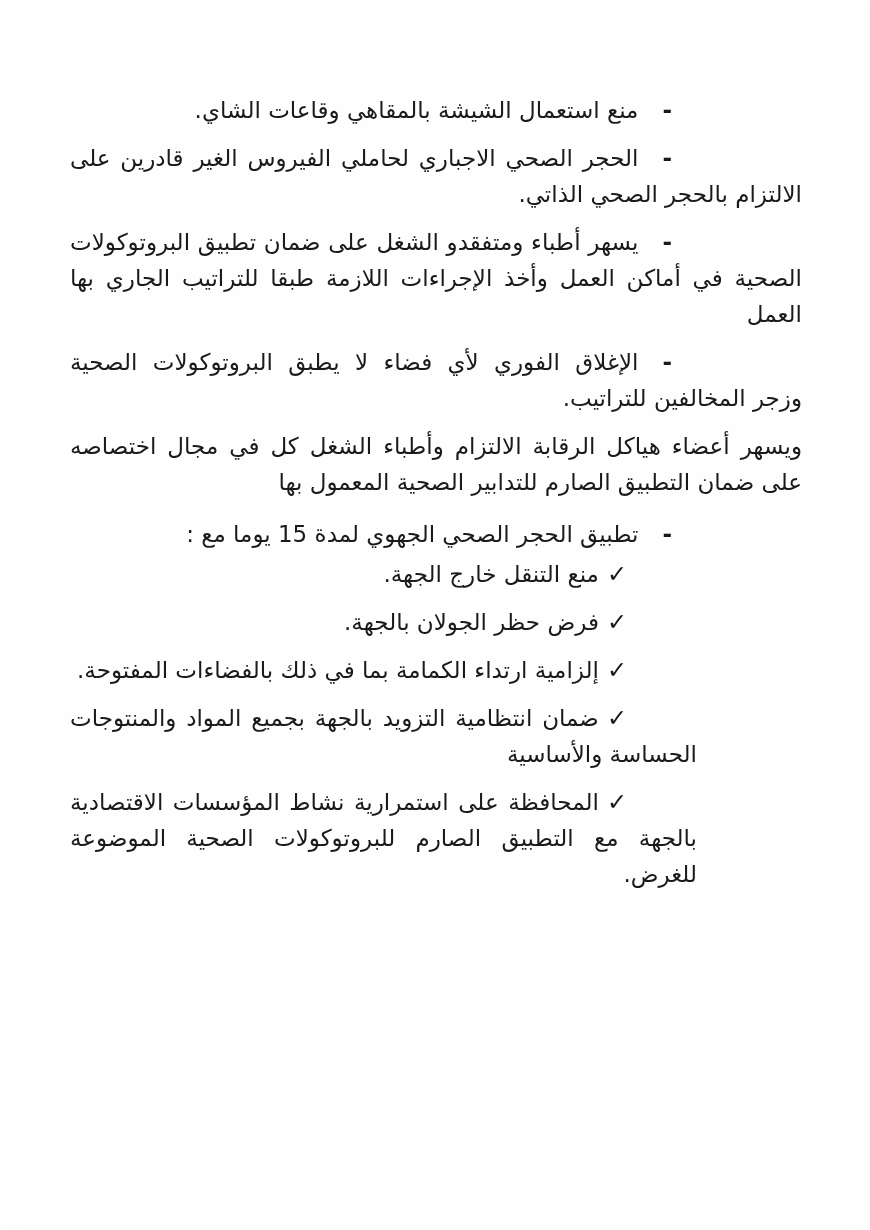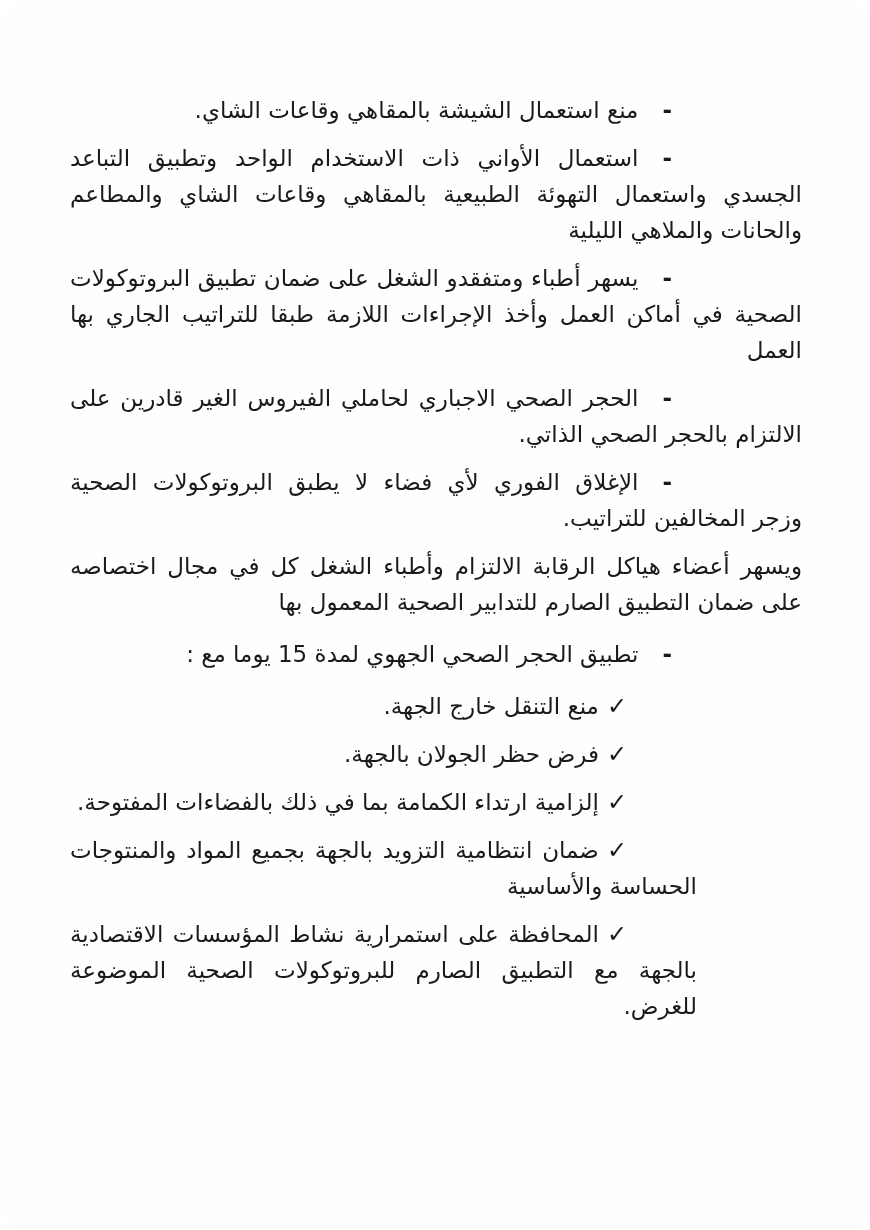--- a/index.html
+++ b/index.html
@@ -52,46 +52,45 @@
     margin-top: 62px;
     margin-bottom: 16px;
     text-align: right;
   }
   .section-heading .marker {
     display: inline-block;
     margin-left: 12px;
   }
   .quarantine-item {
     margin-top: 16px;
-    margin-bottom: 16px;
+    margin-bottom: 4px;
   }
   
   .check-item {
     padding-right: 105px;
     text-indent: 35px;
     margin-bottom: 12px;
   }
   .check-item .marker {
     display: inline-block;
     margin-left: 8px;
     font-size: 24px;
   }
 </style>
 </head>
 <body>
 
 <div class="page">
 
   <p class="dash-item"><span class="marker">-</span><span>منع استعمال الشيشة بالمقاهي وقاعات الشاي.</span></p>
 
-  <p class="dash-item"><span class="marker">-</span><span>استعمال الأواني ذات الاستخدام الواحد وتطبيق التباعد الجسدي واستعمال التهوئة الطبيعية بالمقاهي وقاعات الشاي والمطاعم والحانات والملاهي الليلية</span></p>
+
+  <p class="dash-item"><span class="marker">-</span><span>الحجر الصحي الاجباري لحاملي الفيروس الغير قادرين على الالتزام بالحجر الصحي الذاتي.</span></p>
 
   <p class="dash-item"><span class="marker">-</span><span>يسهر أطباء ومتفقدو الشغل على ضمان تطبيق البروتوكولات الصحية في أماكن العمل وأخذ الإجراءات اللازمة طبقا للتراتيب الجاري بها العمل</span></p>
-
-  <p class="dash-item"><span class="marker">-</span><span>الحجر الصحي الاجباري لحاملي الفيروس الغير قادرين على الالتزام بالحجر الصحي الذاتي.</span></p>
 
   <p class="dash-item"><span class="marker">-</span><span>الإغلاق الفوري لأي فضاء لا يطبق البروتوكولات الصحية وزجر المخالفين للتراتيب.</span></p>
 
   <p class="paragraph">ويسهر أعضاء هياكل الرقابة الالتزام وأطباء الشغل كل في مجال اختصاصه على ضمان التطبيق الصارم للتدابير الصحية المعمول بها</p>
 
 
 
   <p class="dash-item quarantine-item"><span class="marker">-</span><span>تطبيق الحجر الصحي الجهوي لمدة 15 يوما مع :</span></p>
 
   <p class="check-item"><span class="marker">✓</span><span>منع التنقل خارج الجهة.</span></p>

